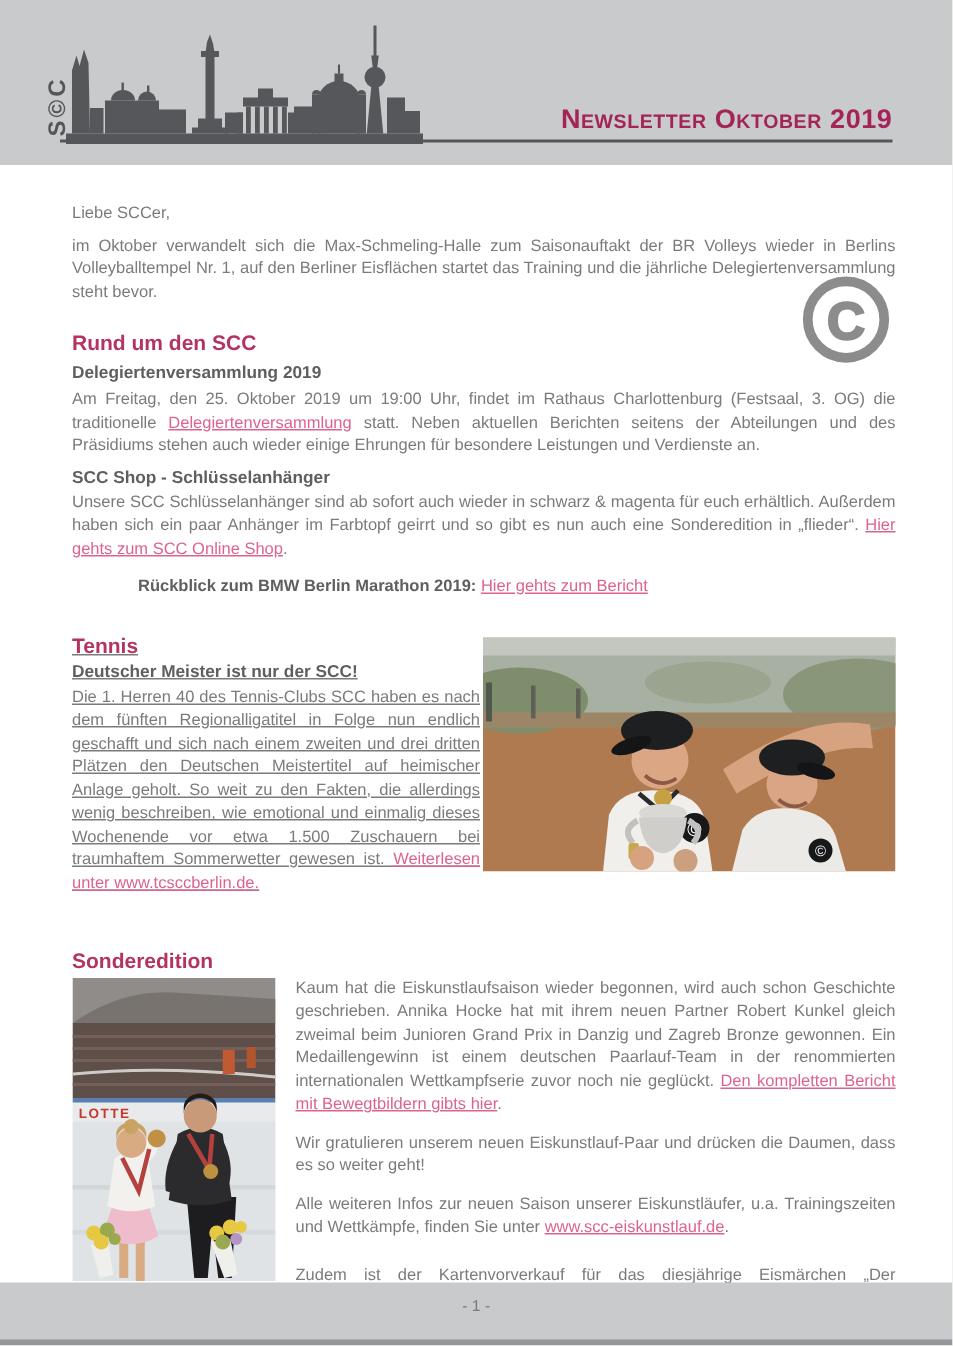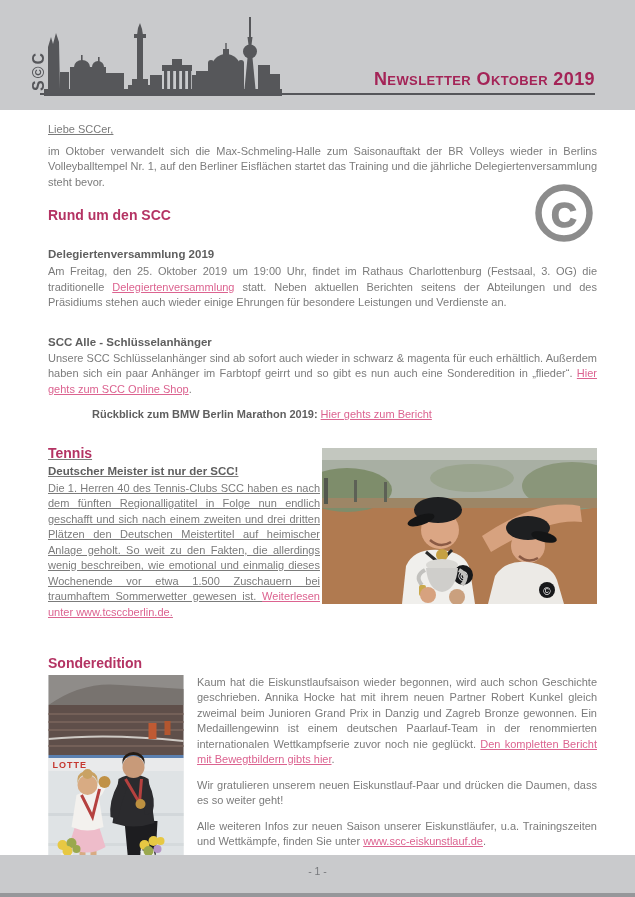--- a/index.html
+++ b/index.html
@@ -19,24 +19,24 @@
   .skyline-svg { position:absolute; left:44px; bottom:13px; width:300px; height:82px; }
   .header-rule { position:absolute; left:40px; right:40px; bottom:15px; height:2px; background:#55565a; }
   .header-title {
     position:absolute; right:40px; bottom:20px;
     font-size:18px; font-weight:bold; letter-spacing:0.4px;
     font-variant:small-caps; color:#a42457;
   }
   
   .content { position:absolute; left:48px; top:110px; width:549px; font-size:11px; line-height:15.5px; color:#7b7b7b; }
   p.para { text-align:justify; }
-  .salutation { margin-top:12px;text-decoration:underline; }
+  .salutation { margin-top:25px; }
   .intro-p { margin-top:6px; }
   h2.accent { margin-top:18px; font-size:14px; line-height:15px; font-weight:bold; color:#b43363; }
-  h3.subhead { margin-top:24px; font-size:11.5px; line-height:15px; font-weight:bold; color:#5f5f5f; }
+  h3.subhead { margin-top:6px; font-size:11.5px; line-height:15px; font-weight:bold; color:#5f5f5f; }
   .mt2 { margin-top:2px; } .mt1 { margin-top:1px; } .mt9 { margin-top:9px; }
   a.link { color:#dc6390; text-decoration:underline; cursor:pointer; }
   .marathon-line { margin-top:10px; font-weight:bold; color:#5f5f5f;padding-left:44px; }
   .marathon-line a { font-weight:normal; }
   .emblem { position:absolute; right:2px; top:72px; width:62px; height:62px; }
   
   .tennis-section { position:relative; margin-top:23px; min-height:192px;text-decoration:underline; }
   .tennis-text { width:272px; }
   .tennis-photo { position:absolute; top:2px; right:0; width:275px; height:156px; display:block; }
   
@@ -127,21 +127,21 @@
     <svg class="emblem" viewBox="0 0 62 62" aria-hidden="true">
       <circle cx="31" cy="31" r="25.5" fill="none" stroke="#8c8c8c" stroke-width="6.5"></circle>
       <text x="31" y="32.5" font-size="35" font-weight="bold" fill="#8c8c8c" stroke="#8c8c8c" stroke-width="1.6" text-anchor="middle" dominant-baseline="central" font-family="Liberation Sans, sans-serif">C</text>
     </svg>
 
     <h2 class="accent">Rund um den SCC</h2>
 
     <h3 class="subhead">Delegiertenversammlung 2019</h3>
     <p class="para mt2"><span>Am Freitag, den 25. Oktober 2019 um 19:00 Uhr, findet im Rathaus Charlottenburg (Festsaal, 3. OG) die traditionelle </span><a class="link">Delegiertenversammlung</a><span> statt. Neben aktuellen Berichten seitens der Abteilungen und des Präsidiums stehen auch wieder einige Ehrungen für besondere Leistungen und Verdienste an.</span></p>
 
-    <h3 class="subhead mt9">SCC Alle - Schlüsselanhänger</h3>
+    <h3 class="subhead mt9">SCC Shop - Schlüsselanhänger</h3>
     <p class="para mt1"><span>Unsere SCC Schlüsselanhänger sind ab sofort auch wieder in schwarz &amp; magenta für euch erhältlich. Außerdem haben sich ein paar Anhänger im Farbtopf geirrt und so gibt es nun auch eine Sonderedition in „flieder“. </span><a class="link">Hier gehts zum SCC Online Shop</a><span>.</span></p>
 
     <p class="marathon-line"><span>Rückblick zum BMW Berlin Marathon 2019: </span><a class="link">Hier gehts zum Bericht</a></p>
 
     <section class="tennis-section">
       <h2 class="accent" style="margin-top:0;">Tennis</h2>
       <h3 class="subhead" style="margin-top:3px;">Deutscher Meister ist nur der SCC!</h3>
       <p class="para mt2 tennis-text"><span>Die 1. Herren 40 des Tennis-Clubs SCC haben es nach dem fünften Regionalligatitel in Folge nun endlich geschafft und sich nach einem zweiten und drei dritten Plätzen den Deutschen Meistertitel auf heimischer Anlage geholt. So weit zu den Fakten, die allerdings wenig beschreiben, wie emotional und einmalig dieses Wochenende vor etwa 1.500 Zuschauern bei traumhaftem Sommerwetter gewesen ist. </span><a class="link">Weiterlesen unter www.tcsccberlin.de.</a></p>
 
       <svg class="tennis-photo" viewBox="0 0 275 156" aria-hidden="true">

